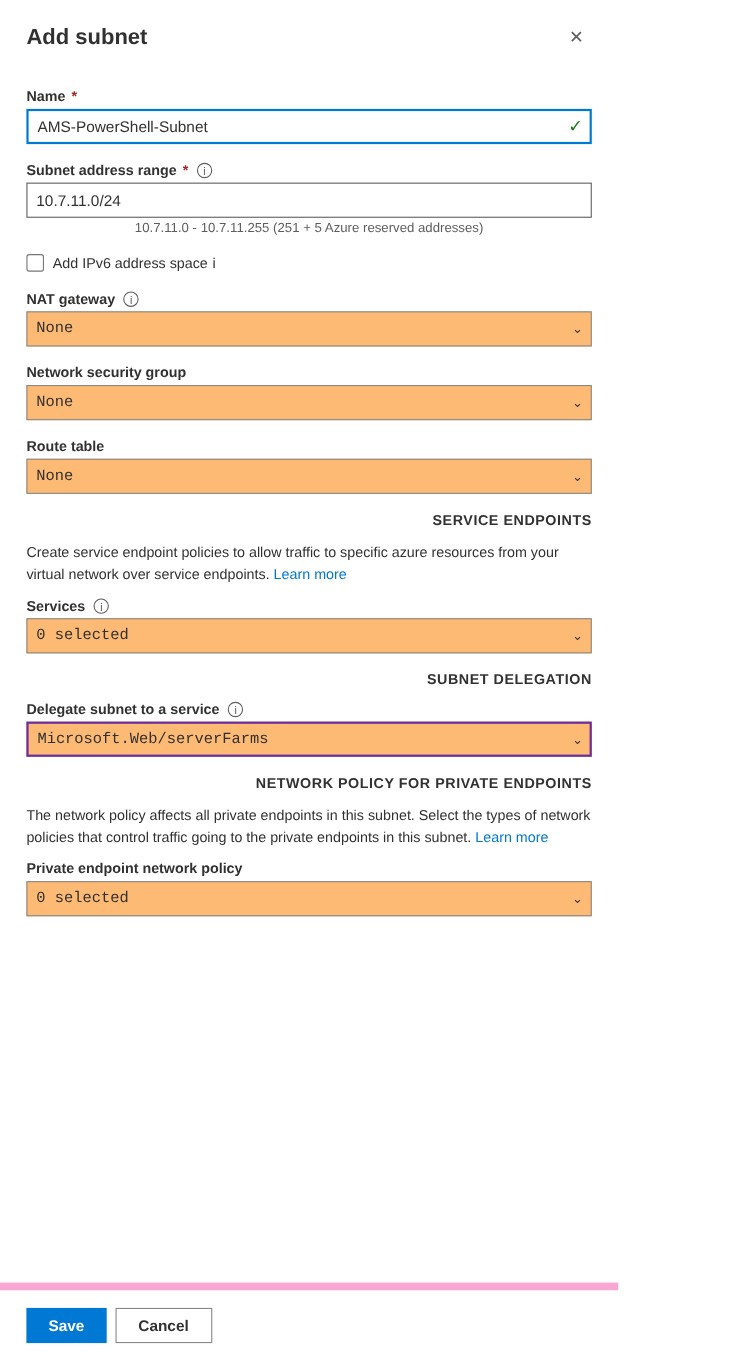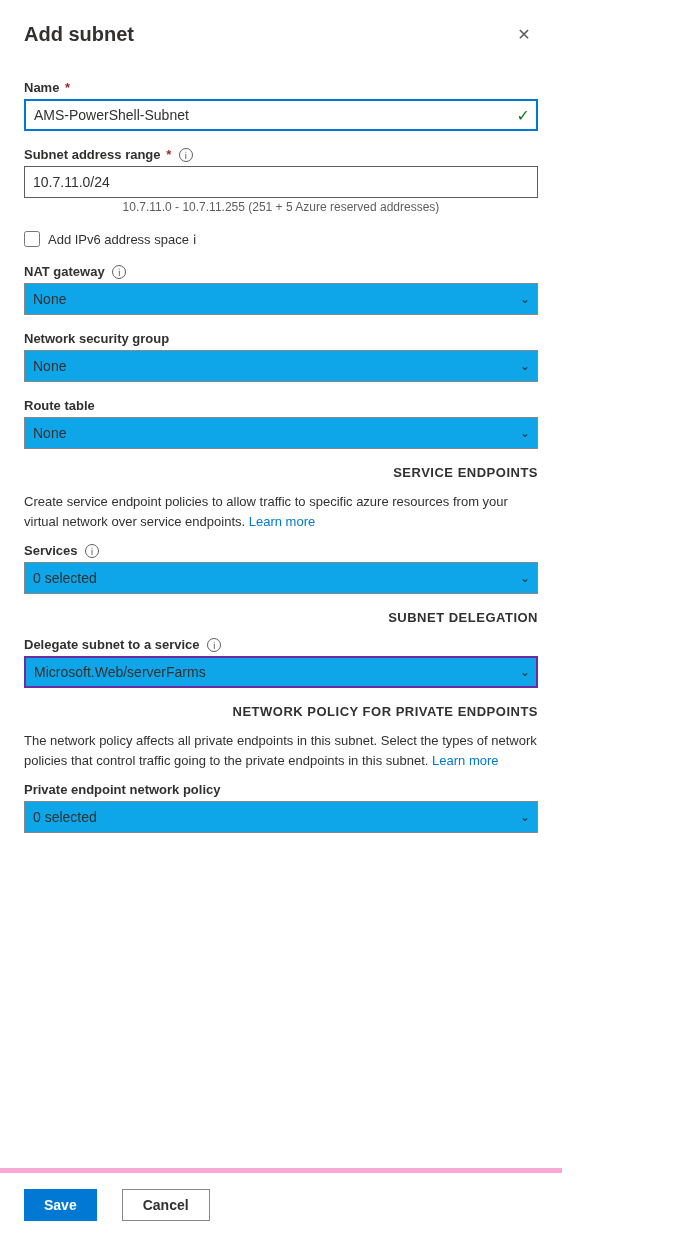--- a/index.html
+++ b/index.html
@@ -149,25 +149,25 @@
       gap: 4px;
     }
 
     .select-control {
       width: 100%;
       height: 32px;
       border: 1px solid #8a8886;
       padding: 4px 32px 4px 8px;
       font-size: 14px;
       color: #323130;
-      background: #0ea5e9;
+      background: #fdba74;
       appearance: none;
       -webkit-appearance: none;
       cursor: pointer;
-      font-family: Liberation Sans, sans-serif;
+      font-family: Liberation Mono, monospace;
       outline: none;
       position: relative;
     }
 
     .select-wrapper {
       position: relative;
     }
 
     .select-wrapper .chevron {
       position: absolute;
@@ -202,23 +202,23 @@
       margin-bottom: 12px;
     }
 
     .section-desc a {
       color: #0078d4;
       text-decoration: none;
     }
 
     .panel-footer {
       padding: 16px 24px;
-      border-top: 5px solid #f9a8d4;
-      display: flex;
-      gap: 25px;
+      border-top: 7px solid #f9a8d4;
+      display: flex;
+      gap: 8px;
       align-items: flex-end;
       margin-top: auto;
     }
 
     .btn-primary {
       background: #0078d4;
       color: #ffffff;
       border: none;
       padding: 6px 20px;
       font-size: 14px;

